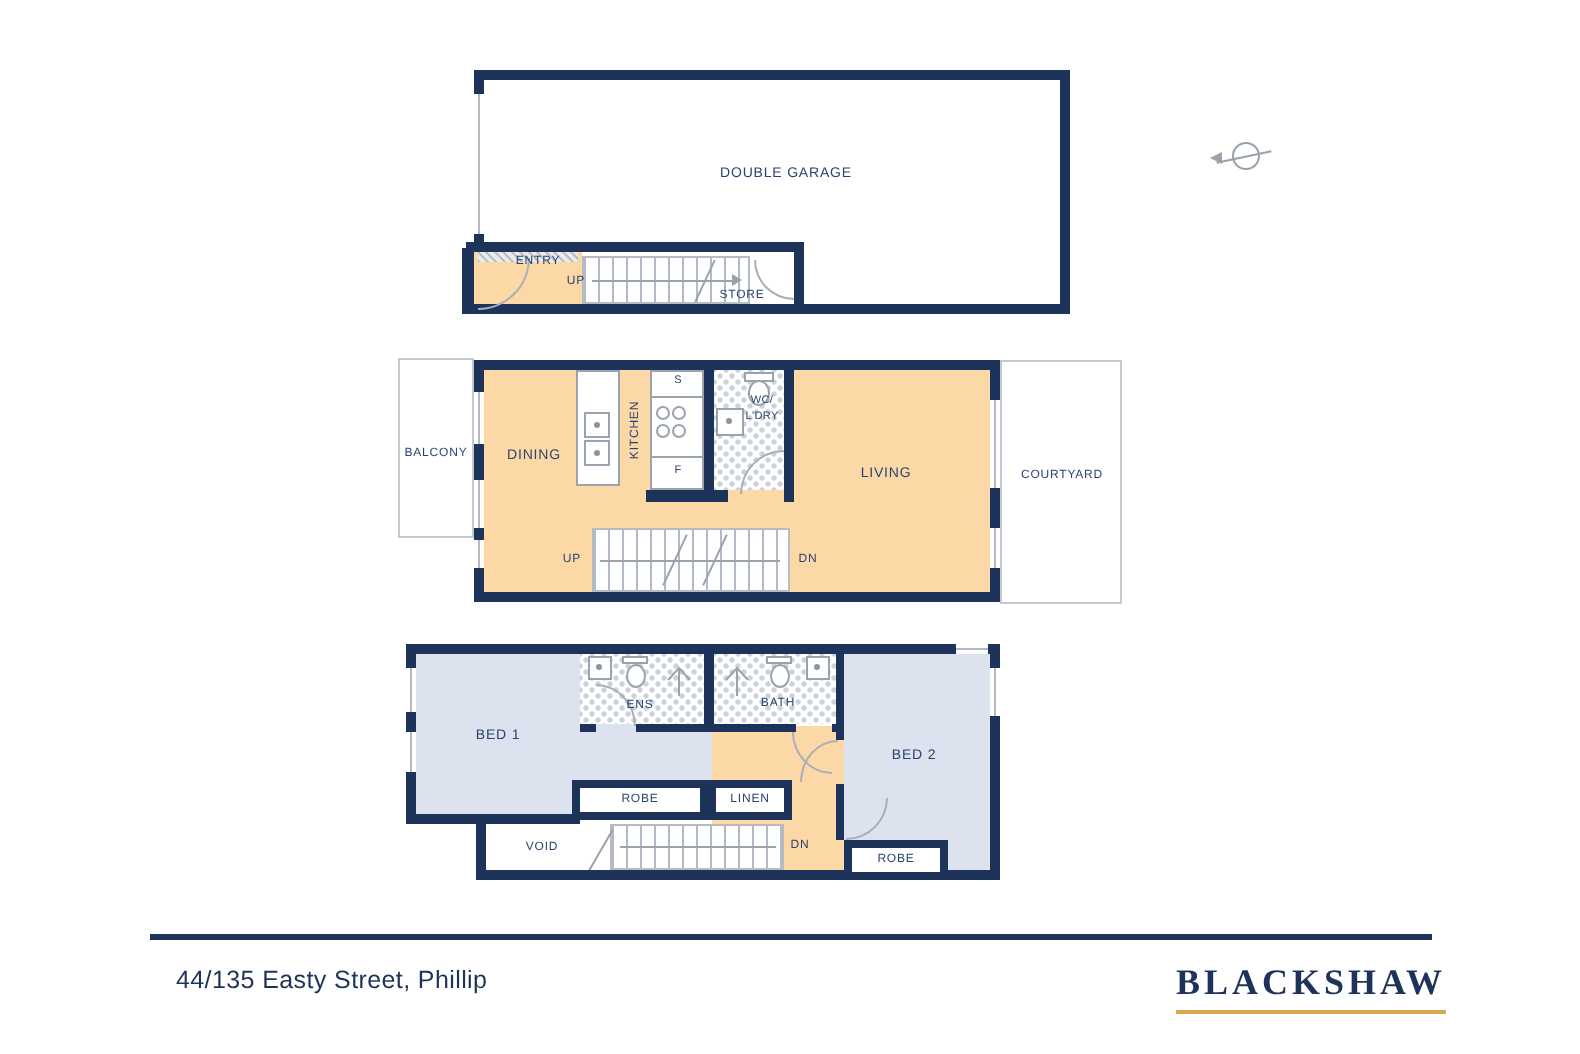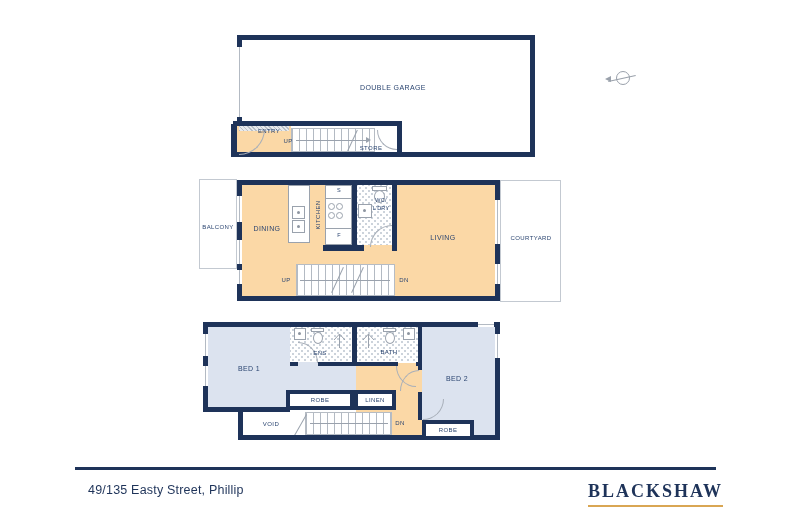--- a/index.html
+++ b/index.html
@@ -200,17 +200,17 @@
   </div>
 
   <div>
     <div class="ring" style="left:616px;top:71px;width:14px;height:14px;background:transparent;border-color:#9aa1ab;"></div>
     <div class="hline" style="left:608px;top:78px;width:28px;background:#9aa1ab;transform:rotate(-12deg);"></div>
     <div class="tri-l" style="left:605px;top:76px;"></div>
   </div>
 
   <div>
     <div class="footer-rule" style="left:75px;top:467px;width:641px;height:3px;"></div>
-    <div class="address" style="left:88px;top:483px;">49/135 Easty Street, Phillip</div>
+    <div class="address" style="left:88px;top:483px;">44/135 Easty Street, Phillip</div>
     <div class="brand" style="left:588px;top:481px;">BLACKSHAW</div>
   </div>
 
 </div>
 
 </body></html>

